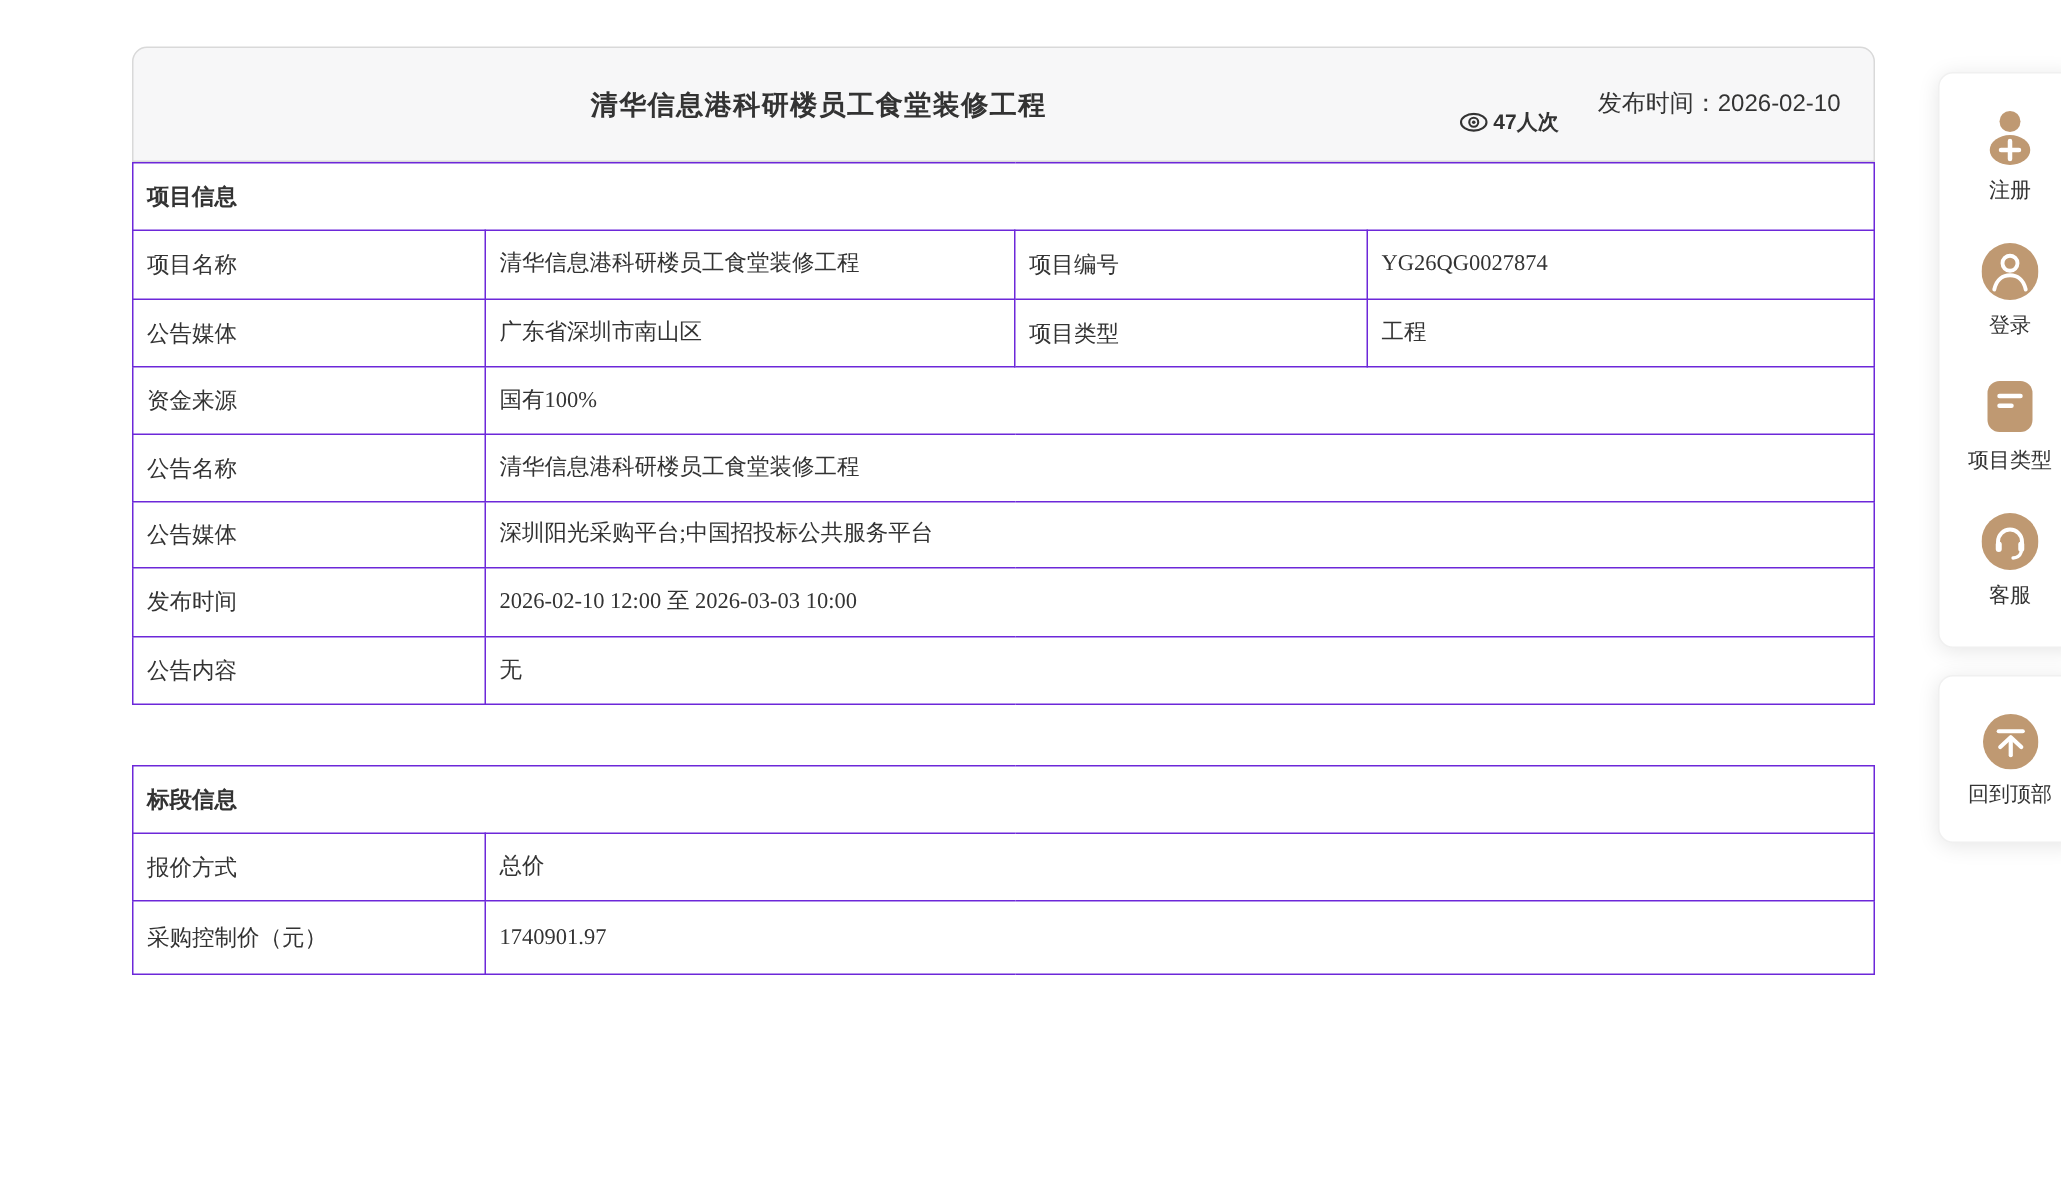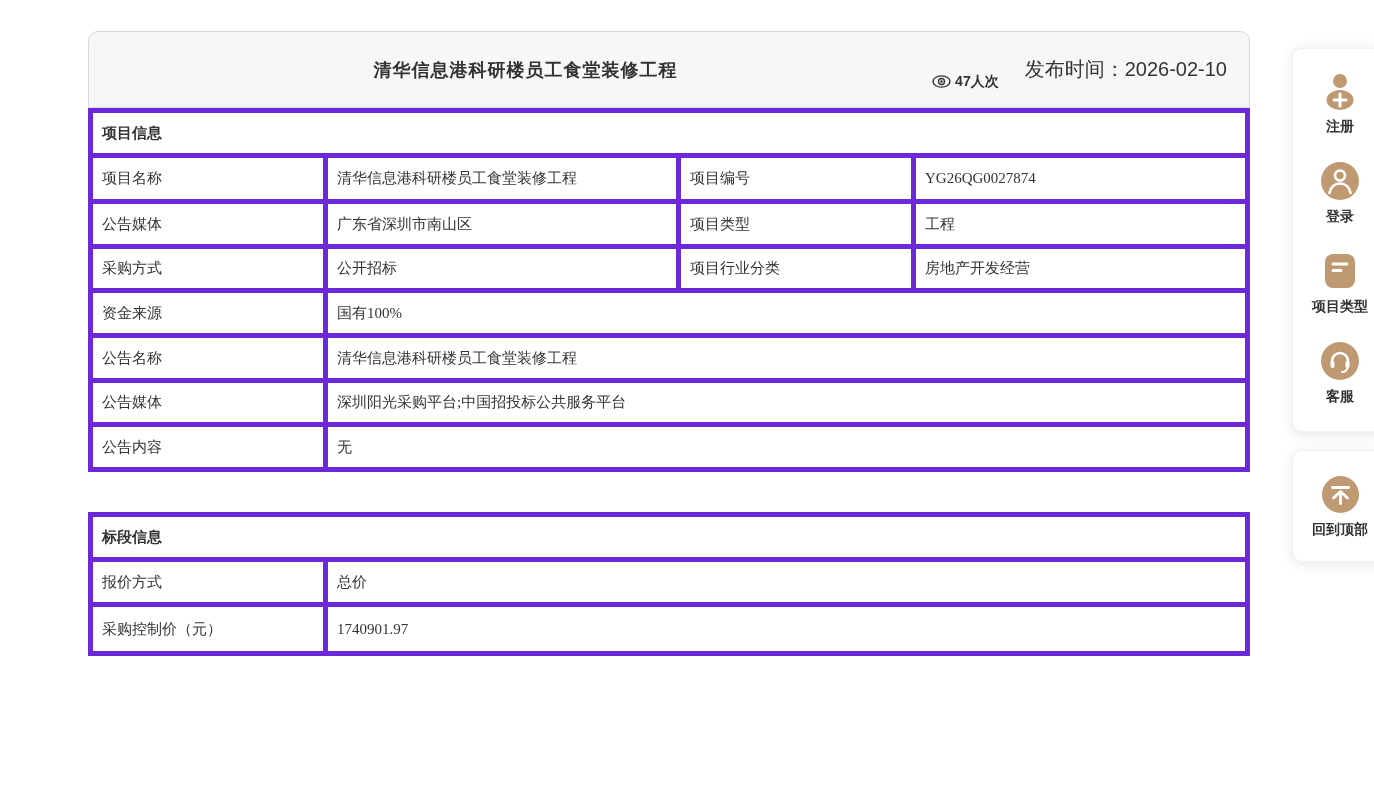--- a/index.html
+++ b/index.html
@@ -36,42 +36,42 @@
   .title-card .meta {
     flex: 0 0 auto;
     display: flex;
     align-items: center;
     gap: 26px;
     font-size: 14px;
     color: #333;
   }
   .views { display: inline-flex; align-items: center; gap: 4px; font-weight: bold; margin-top: 24px; }
   .views svg { display: block; }
-  .publish { font-size: 20px; color: #333; }
+  .publish { font-size: 16px; color: #333; }
   
   table.info {
     width: 100%;
     border-collapse: collapse;
     table-layout: fixed;
   }
   table.info col.c-lbl   { width: 235px; }
   table.info col.c-val1  { width: 353px; }
   table.info col.c-lbl2  { width: 235px; }
   tr.section-row td {
     background: #c3d9ef;
     border: 1px solid #8fa9cc;
     border-bottom: 1px solid #555;
     height: 42px;
     font-size: 15px;
     font-weight: bold;
     color: #2b2b2b;
     padding-left: 9px;
   }
   table.info td {
-    border: 5px solid #6d28d9;
+    border: 1px solid #6d28d9;
     height: 45px;
     font-size: 15px;
     padding: 6px 10px 6px 9px;
     vertical-align: middle;
     background: #fff;
     color: #333;
   }
   td.lbl { font-family: "Liberation Sans", sans-serif; background: #fdfdfe; margin-left: 36px; }
   td.val { font-family: "Liberation Serif", serif; font-size: 16px; line-height: 27px; }
   tr.h46 td { height: 46px; }
@@ -101,21 +101,20 @@
     align-items: center;
     margin-bottom: 26px;
     cursor: pointer;
   }
   .side-item .ic { width: 38px; height: 38px; display: flex; align-items: center; justify-content: center; }
   .side-item .side-label {
     margin-top: 8px;
     font-size: 14px;
     color: #333;
     white-space: nowrap;
-    font-weight: bold;
   }
 </style>
 </head>
 <body>
 
 <div class="main">
 
   <div class="title-card">
     <div class="title">清华信息港科研楼员工食堂装修工程</div>
     <div class="meta">
@@ -149,37 +148,35 @@
       <td class="val">清华信息港科研楼员工食堂装修工程</td>
       <td class="lbl">项目编号</td>
       <td class="val">YG26QG0027874</td>
     </tr>
     <tr>
       <td class="lbl">公告媒体</td>
       <td class="val">广东省深圳市南山区</td>
       <td class="lbl">项目类型</td>
       <td class="val">工程</td>
     </tr>
-    <tr class="h44">
-      <td class="lbl">采购方式</td>
-      <td class="val">公开招标</td>
-      <td class="lbl">项目行业分类</td>
-      <td class="val">房地产开发经营</td>
-    </tr>
     <tr>
       <td class="lbl">资金来源</td>
       <td class="val" colspan="3">国有100%</td>
     </tr>
     <tr>
       <td class="lbl">公告名称</td>
       <td class="val" colspan="3">清华信息港科研楼员工食堂装修工程</td>
     </tr>
     <tr class="h44">
       <td class="lbl">公告媒体</td>
       <td class="val" colspan="3">深圳阳光采购平台;中国招投标公共服务平台</td>
+    </tr>
+    <tr class="h46">
+      <td class="lbl">发布时间</td>
+      <td class="val" colspan="3">2026-02-10 12:00 至 2026-03-03 10:00</td>
     </tr>
     <tr>
       <td class="lbl">公告内容</td>
       <td class="val" colspan="3">无</td>
     </tr>
   </tbody>
     </table>
 
   <div class="tables-gap"></div>
 

